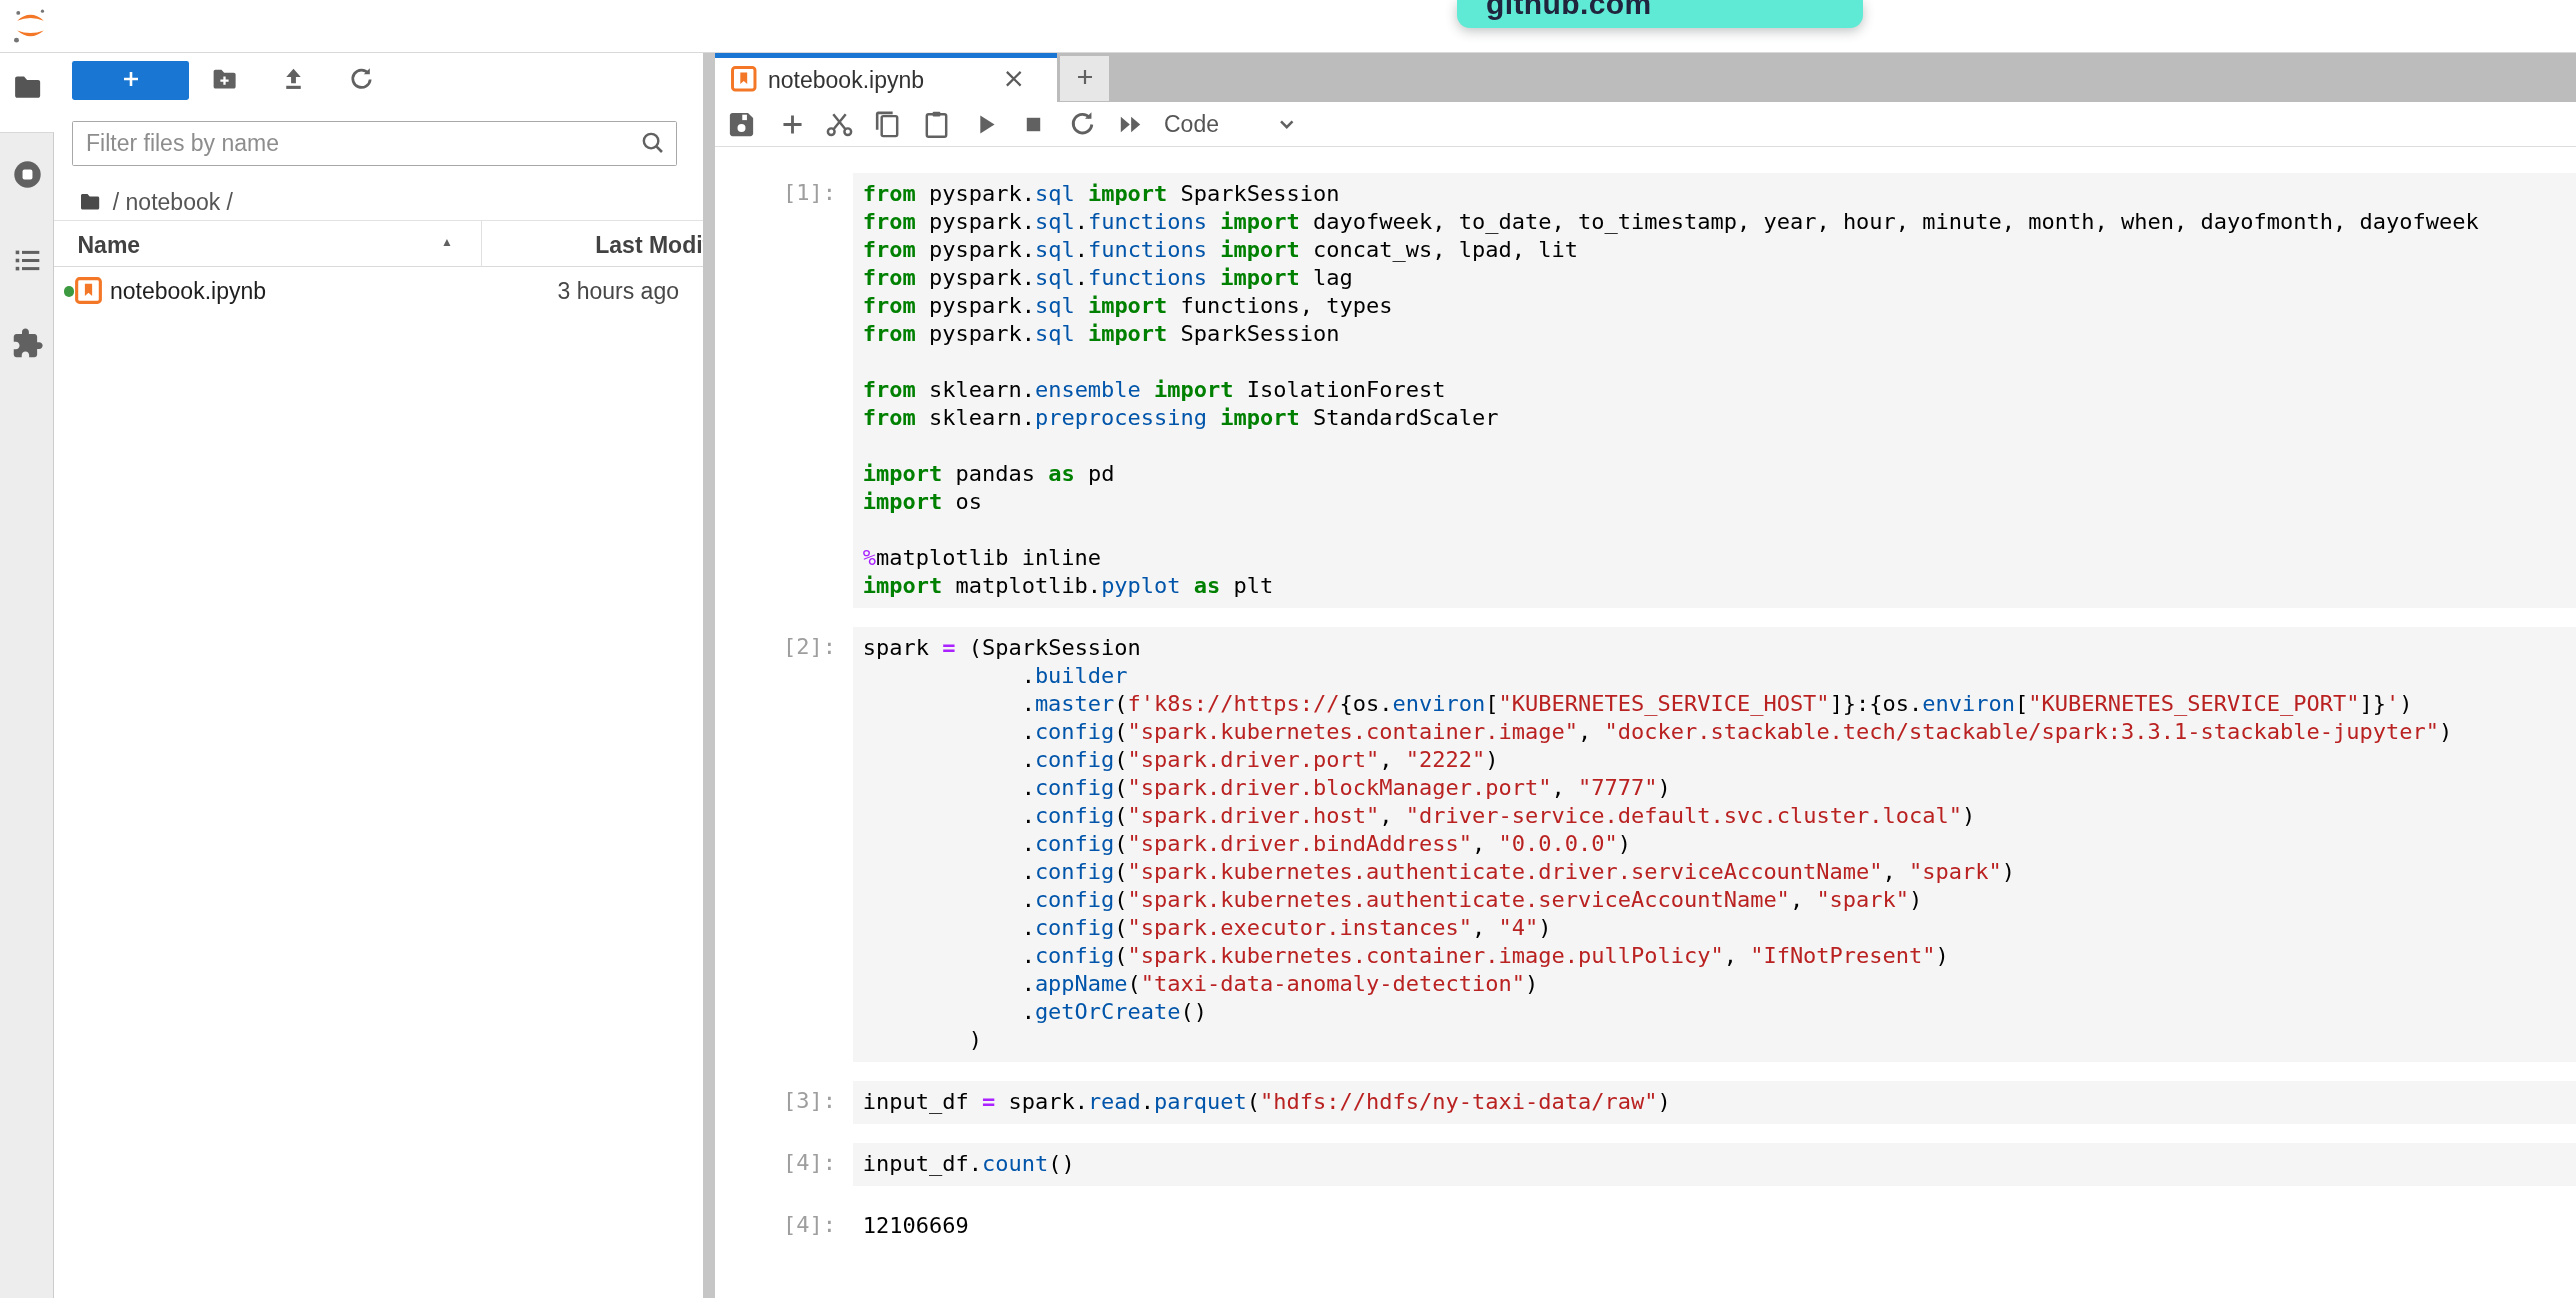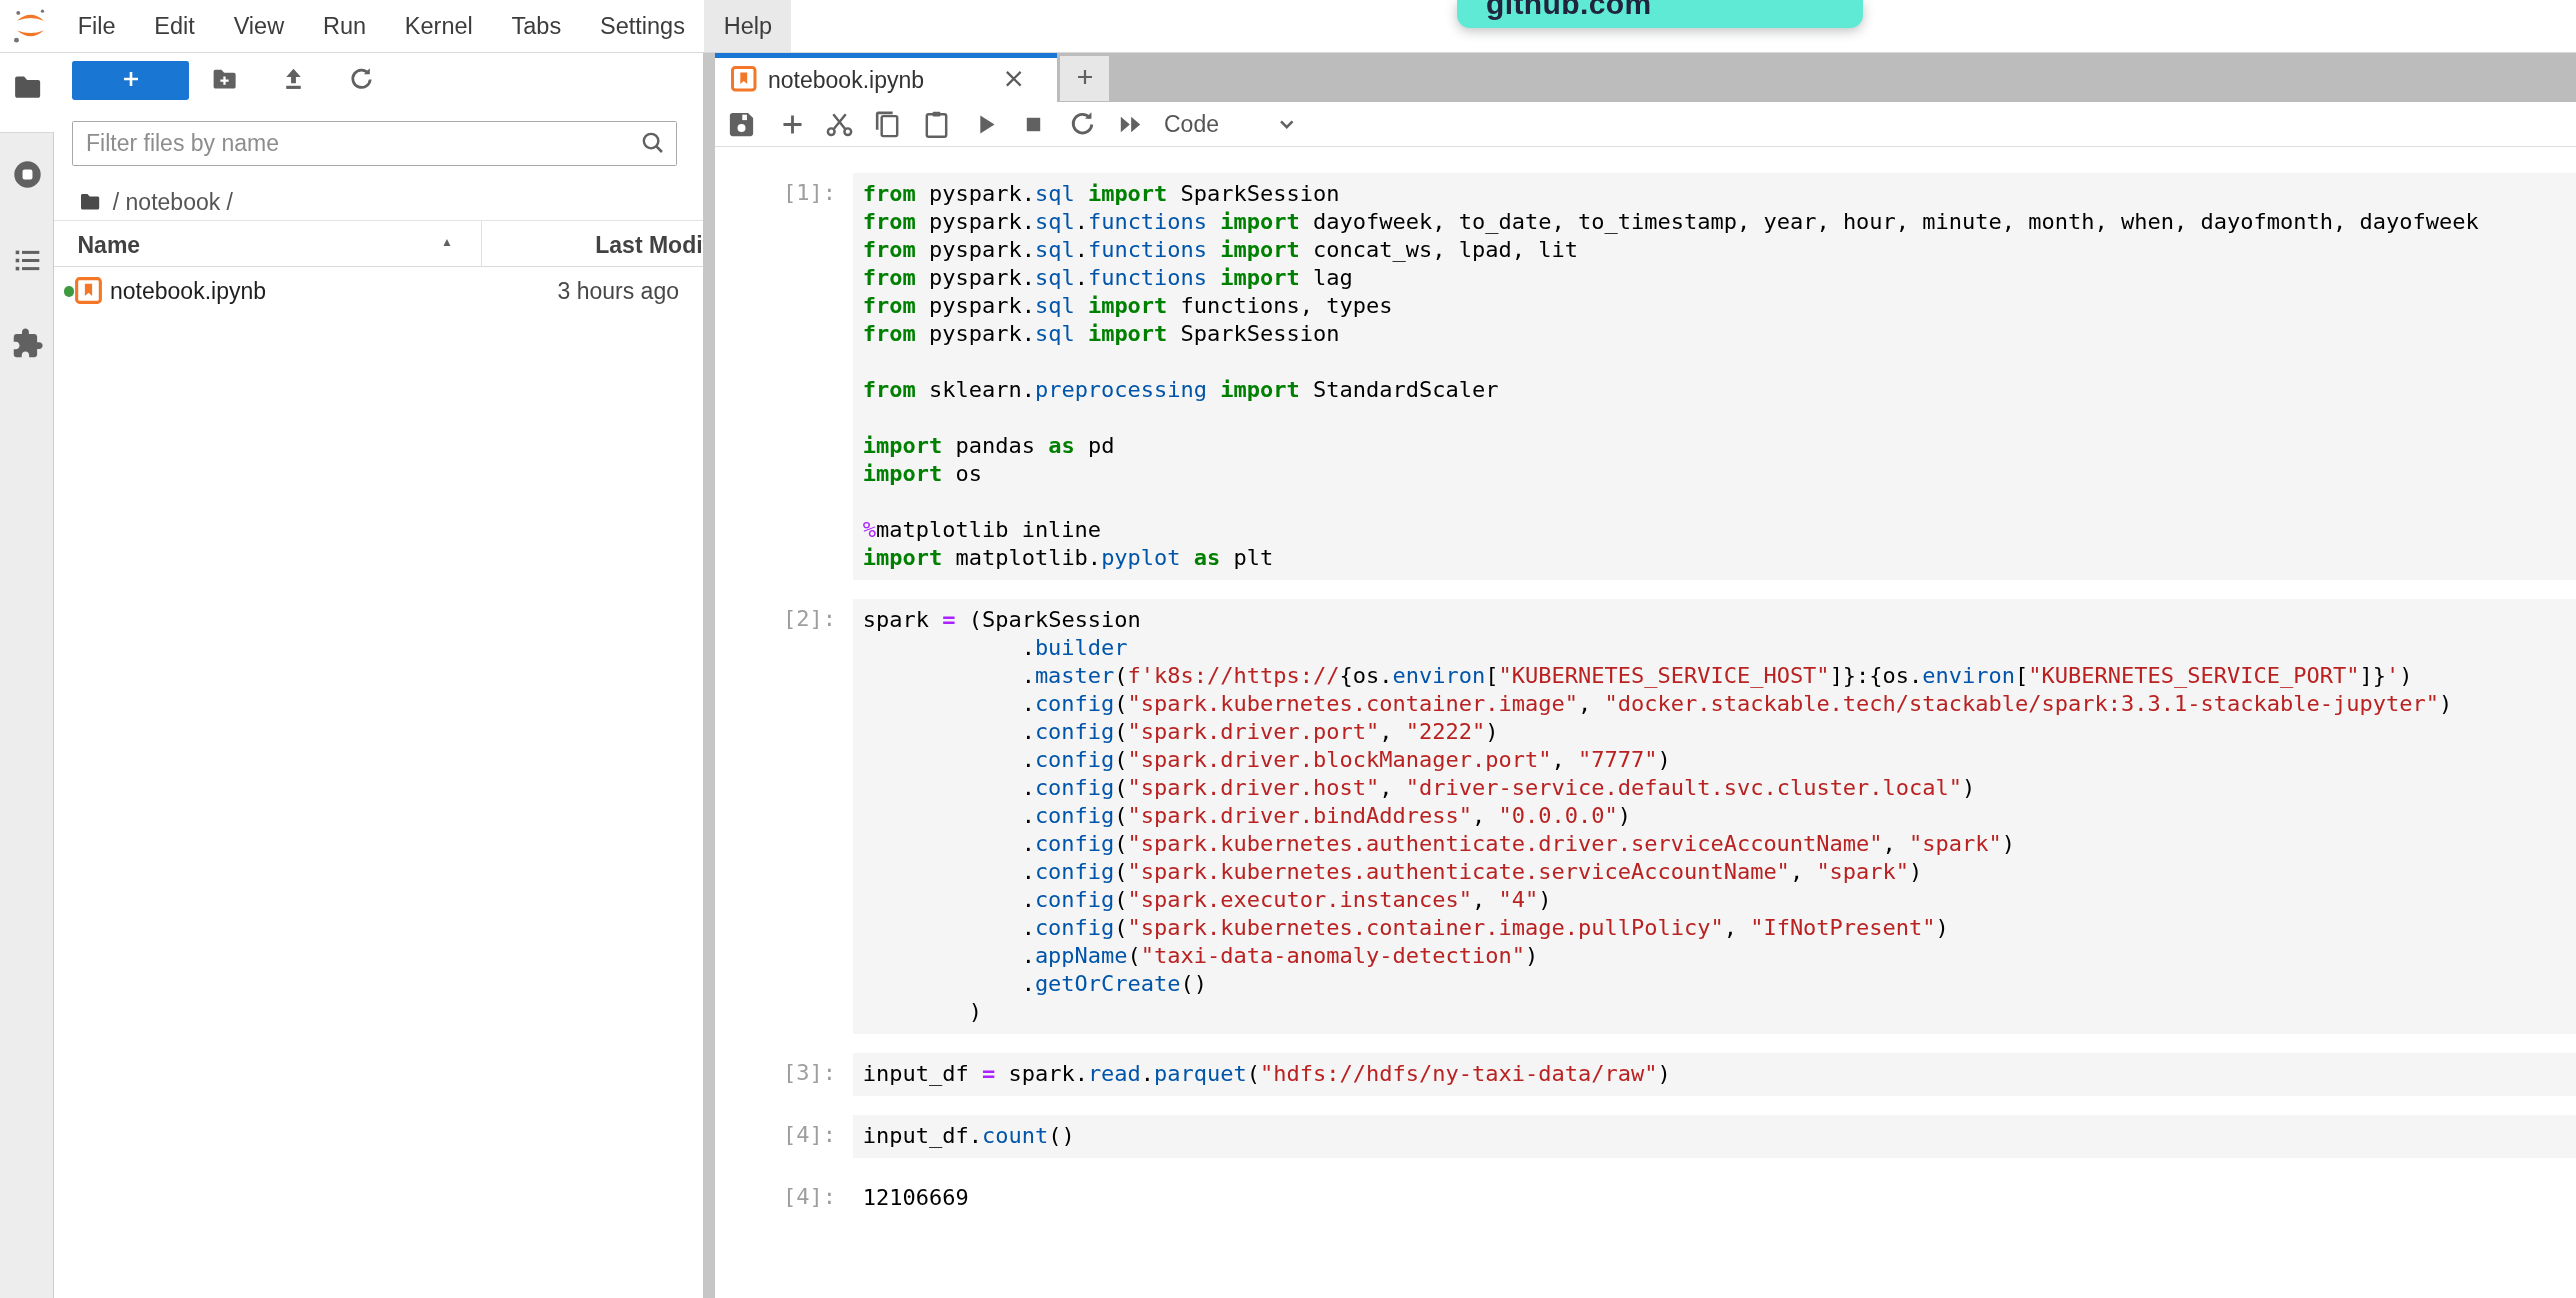--- a/index.html
+++ b/index.html
@@ -127,30 +127,20 @@
   <div class="menubar">
     <div class="logo">
       <svg viewBox="0 0 44 44">
         <path d="M7 16.5 Q22 3.5 37 16.5 Q22 10.5 7 16.5 Z" fill="#f37726"></path>
         <path d="M7 27.5 Q22 40.5 37 27.5 Q22 33.5 7 27.5 Z" fill="#f37726"></path>
         <circle cx="8.2" cy="7.8" r="2.2" fill="#757575"></circle>
         <circle cx="35.5" cy="5.8" r="1.8" fill="#757575"></circle>
         <circle cx="6.2" cy="38.5" r="2.8" fill="#757575"></circle>
       </svg>
     </div>
-    <div id="menu-items" style="display: flex;">
-        <div class="menu-item">File</div>
-        <div class="menu-item">Edit</div>
-        <div class="menu-item">View</div>
-        <div class="menu-item">Run</div>
-        <div class="menu-item">Kernel</div>
-        <div class="menu-item">Tabs</div>
-        <div class="menu-item">Settings</div>
-        <div class="menu-item active">Help</div>
-      </div>
   </div>
 
   <div class="popup">
     <div class="popup-text">github.com</div>
   </div>
 
   <div class="activity-bar">
     <div class="ab-bg"></div>
     <div id="ab-icons">
         <div class="ab-icon" style="top: 18px;"><span><svg viewBox="0 0 24 24">
@@ -315,20 +305,21 @@
           <div class="cell">
             <div class="prompt">[1]:</div>
             <div class="editor">
               <div class="code-line"><span class="tk-kw">from</span><span class="tk-pl"> pyspark.</span><span class="tk-prop">sql</span><span class="tk-kw"> import</span><span class="tk-pl"> SparkSession</span></div>
               <div class="code-line"><span class="tk-kw">from</span><span class="tk-pl"> pyspark.</span><span class="tk-prop">sql</span><span class="tk-pl">.</span><span class="tk-prop">functions</span><span class="tk-kw"> import</span><span class="tk-pl"> dayofweek, to_date, to_timestamp, year, hour, minute, month, when, dayofmonth, dayofweek</span></div>
               <div class="code-line"><span class="tk-kw">from</span><span class="tk-pl"> pyspark.</span><span class="tk-prop">sql</span><span class="tk-pl">.</span><span class="tk-prop">functions</span><span class="tk-kw"> import</span><span class="tk-pl"> concat_ws, lpad, lit</span></div>
               <div class="code-line"><span class="tk-kw">from</span><span class="tk-pl"> pyspark.</span><span class="tk-prop">sql</span><span class="tk-pl">.</span><span class="tk-prop">functions</span><span class="tk-kw"> import</span><span class="tk-pl"> lag</span></div>
               <div class="code-line"><span class="tk-kw">from</span><span class="tk-pl"> pyspark.</span><span class="tk-prop">sql</span><span class="tk-kw"> import</span><span class="tk-pl"> functions, types</span></div>
               <div class="code-line"><span class="tk-kw">from</span><span class="tk-pl"> pyspark.</span><span class="tk-prop">sql</span><span class="tk-kw"> import</span><span class="tk-pl"> SparkSession</span></div>
               <div class="code-line"> </div>
+              <div class="code-line"><span class="tk-kw">from</span><span class="tk-pl"> sklearn.</span><span class="tk-prop">ensemble</span><span class="tk-kw"> import</span><span class="tk-pl"> IsolationForest</span></div>
               <div class="code-line"><span class="tk-kw">from</span><span class="tk-pl"> sklearn.</span><span class="tk-prop">preprocessing</span><span class="tk-kw"> import</span><span class="tk-pl"> StandardScaler</span></div>
               <div class="code-line"> </div>
               <div class="code-line"><span class="tk-kw">import</span><span class="tk-pl"> pandas</span><span class="tk-kw"> as</span><span class="tk-pl"> pd</span></div>
               <div class="code-line"><span class="tk-kw">import</span><span class="tk-pl"> os</span></div>
               <div class="code-line"> </div>
               <div class="code-line"><span class="tk-meta">%</span><span class="tk-pl">matplotlib inline</span></div>
               <div class="code-line"><span class="tk-kw">import</span><span class="tk-pl"> matplotlib.</span><span class="tk-prop">pyplot</span><span class="tk-kw"> as</span><span class="tk-pl"> plt</span></div>
             </div>
           </div>
           <div class="cell">

